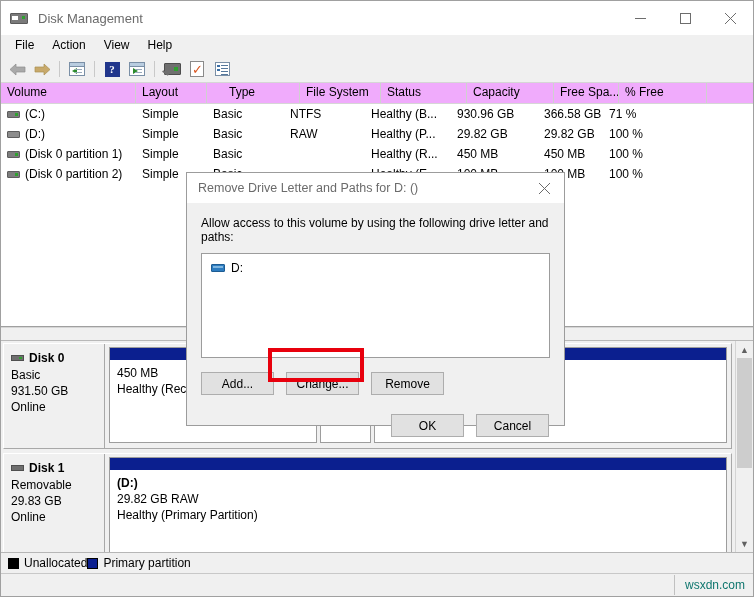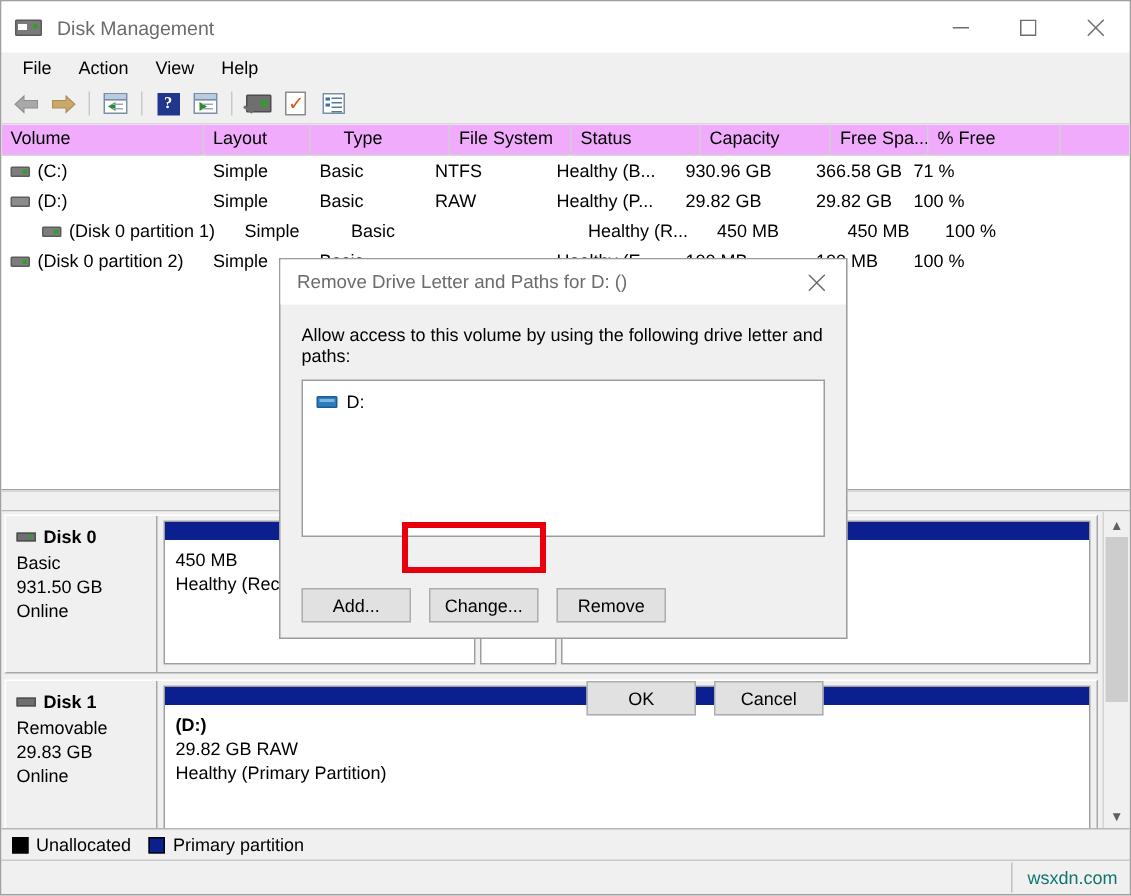--- a/index.html
+++ b/index.html
@@ -393,21 +393,20 @@
   
   #legend {
     height: 20px;
     flex: 0 0 auto;
     background: #f0f0f0;
     border-top: 1px solid #b6b6b6;
     display: flex;
     align-items: center;
     padding-left: 7px;
     font-size: 12px;
-    gap: 12px;
   }
   .legend-item { display: flex; align-items: center; }
   .legend-sw {
     width: 11px; height: 11px;
     margin-right: 5px;
     border: 1px solid #000;
     box-sizing: border-box;
   }
 
   
@@ -511,21 +510,20 @@
     background: #e1e1e1;
     border: 1px solid #adadad;
     box-sizing: border-box;
     font-size: 12px;
     font-family: "Liberation Sans", sans-serif;
     color: #000;
     display: flex;
     align-items: center;
     justify-content: center;
     line-height: 1;
-    margin-top: 20px;
   }
   
   #change-highlight {
     position: absolute;
     left: 268px; top: 348px;
     width: 96px; height: 34px;
     border: 4px solid #e8000d;
     box-sizing: border-box;
     z-index: 60;
     pointer-events: none;
@@ -647,21 +645,21 @@
           </div>
           <div class="vr-cell" style="width: 71px;">Simple</div>
           <div class="vr-cell" style="width: 77px;">Basic</div>
           <div class="vr-cell" style="width: 81px;">RAW</div>
           <div class="vr-cell" style="width: 86px;">Healthy (P...</div>
           <div class="vr-cell" style="width: 87px;">29.82 GB</div>
           <div class="vr-cell" style="width: 65px;">29.82 GB</div>
           <div class="vr-cell" style="width: 88px;">100 %</div>
         </div>
         <div class="vol-row">
-          <div class="vr-cell vol-name" style="width: 135px; margin-left: 21px;">
+          <div class="vr-cell vol-name" style="width: 135px;">
             <span class="vol-icon green"></span>
             <span>(Disk 0 partition 1)</span>
           </div>
           <div class="vr-cell" style="width: 71px;">Simple</div>
           <div class="vr-cell" style="width: 77px;">Basic</div>
           <div class="vr-cell" style="width: 81px;"></div>
           <div class="vr-cell" style="width: 86px;">Healthy (R...</div>
           <div class="vr-cell" style="width: 87px;">450 MB</div>
           <div class="vr-cell" style="width: 65px;">450 MB</div>
           <div class="vr-cell" style="width: 88px;">100 %</div>

